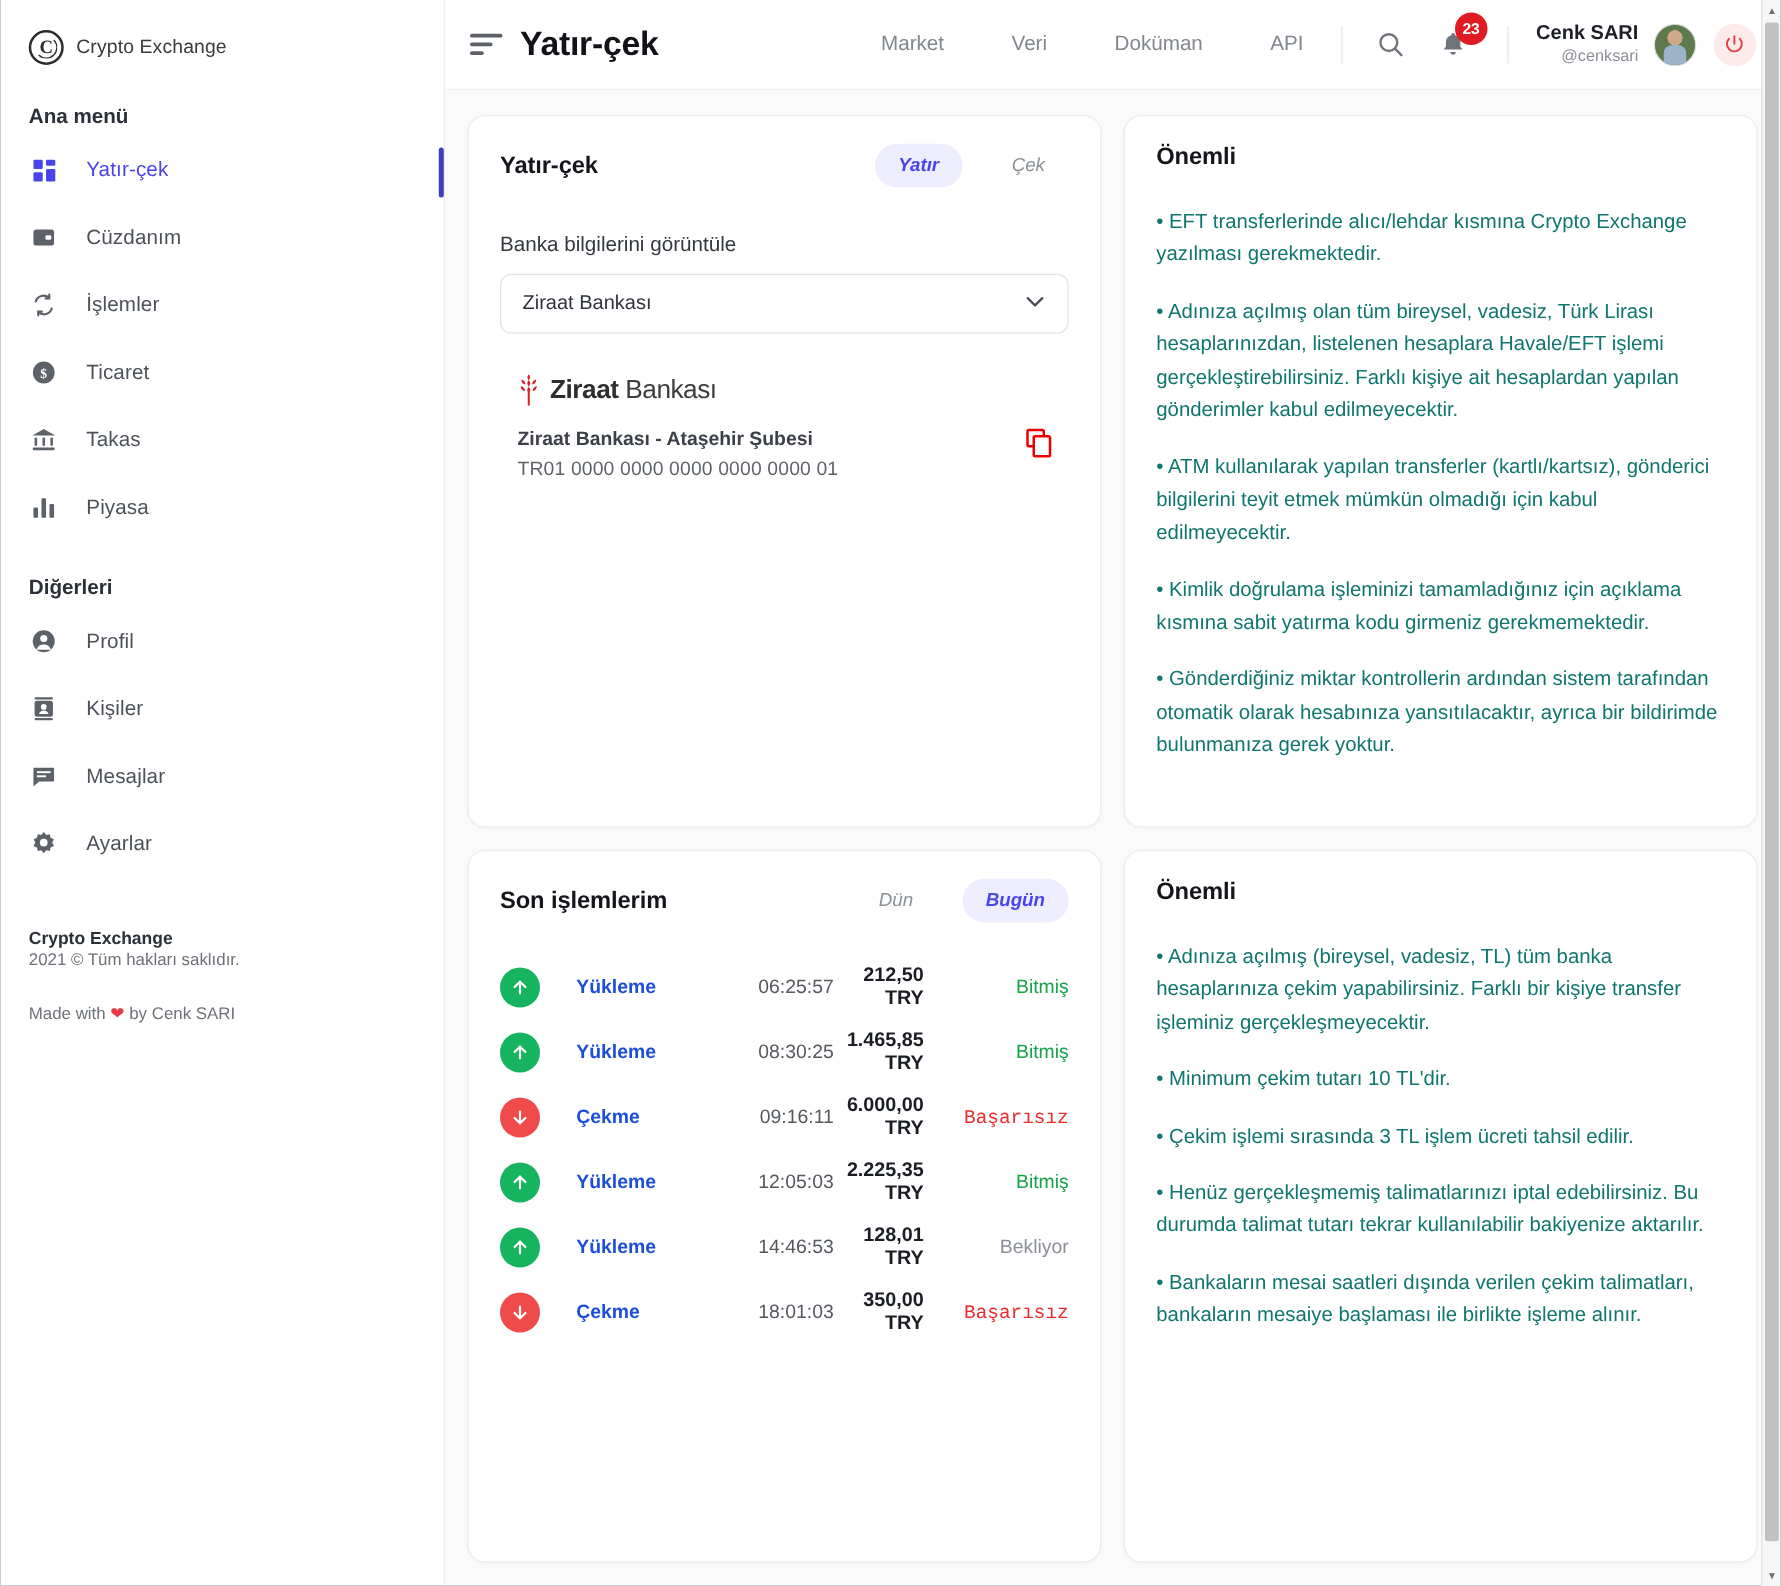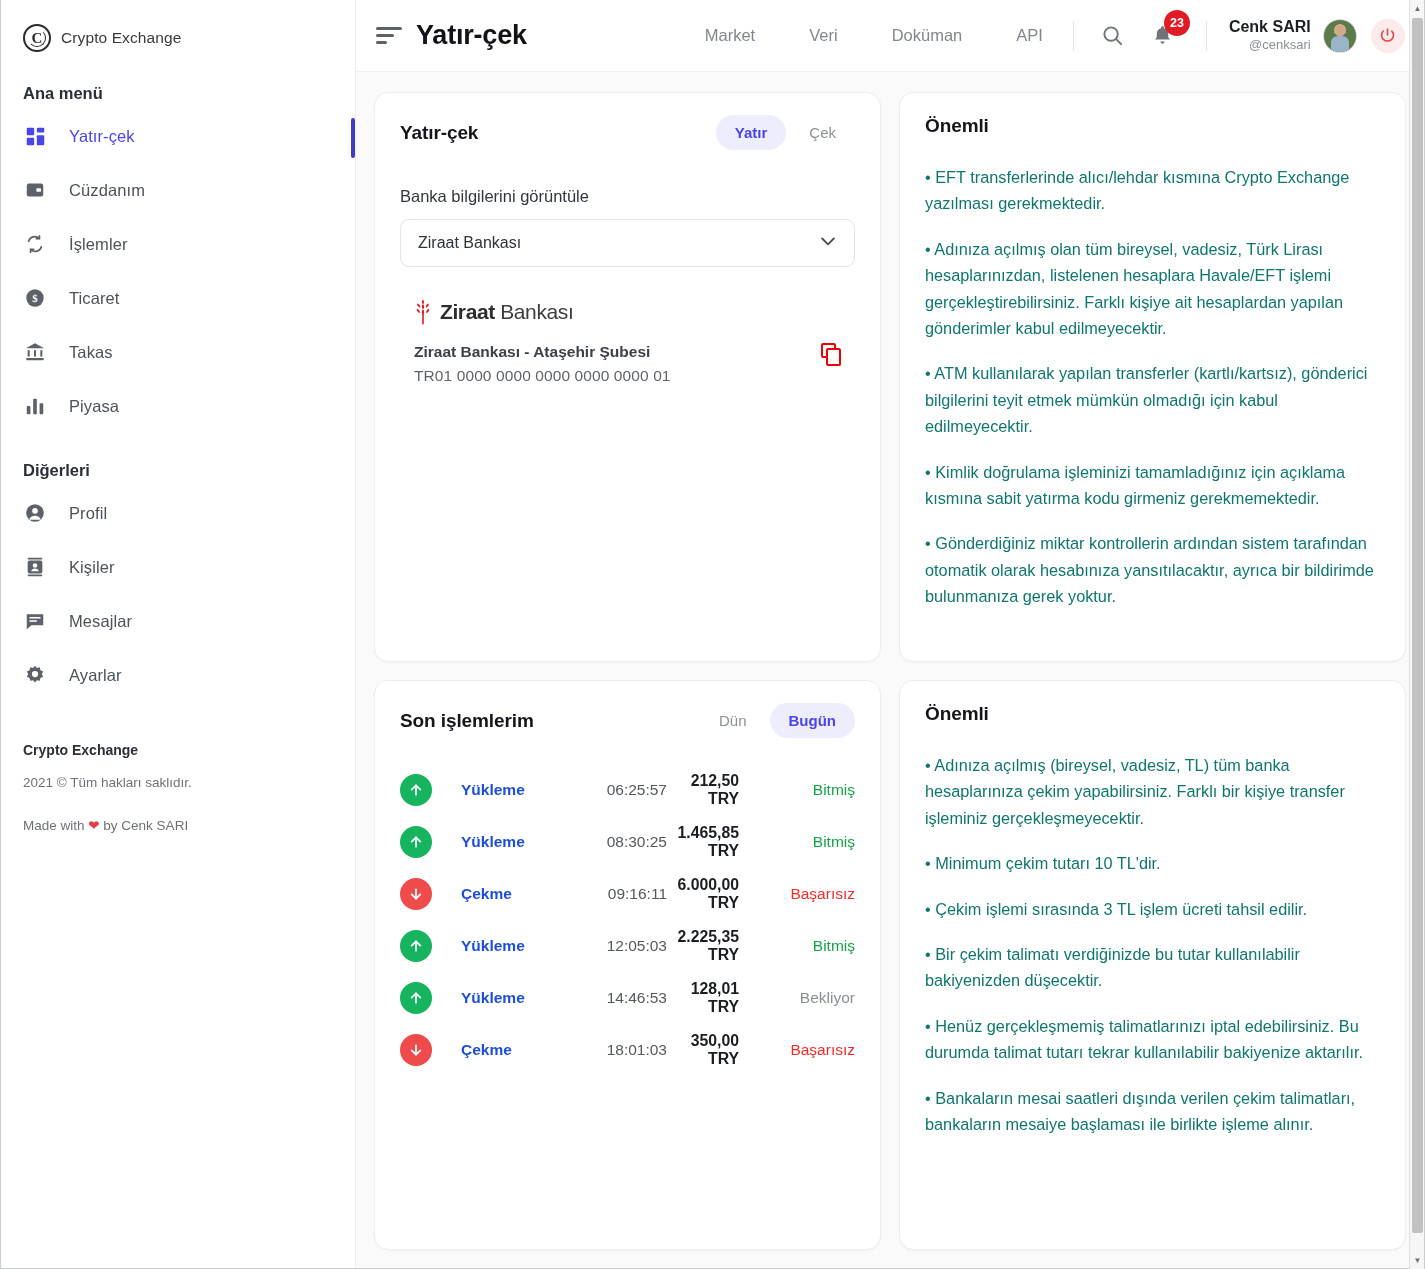--- a/index.html
+++ b/index.html
@@ -76,21 +76,21 @@
   .active-bar {
     position: absolute;
     left: 350px; top: 118px;
     width: 4px; height: 40px;
     background: #3f3dc4;
     border-radius: 2px;
   }
 
   .side-footer { padding: 40px 0 0 22px; }
   .sf-title { font-size: 14px; font-weight: bold; color: #2b2f38; }
-  .sf-copy { font-size: 13.5px; color: #6d7178; margin-top: 17px; }
+  .sf-copy { font-size: 13.5px; color: #6d7178; margin-top: 2px; }
   .sf-made { font-size: 13.5px; color: #6d7178; margin-top: 27px; }
   .sf-heart { color: #e63946; }
 
   
   .main {
     flex: 1;
     height: 100%;
     background: #fafafb;
     display: flex; flex-direction: column;
     position: relative;
@@ -168,21 +168,21 @@
   .card-left-1 { grid-column: 1; padding: 22px 25px 24px 25px; height: 570px; }
   .card-right-1 { grid-column: 2; padding: 22px 25px 24px 25px; height: 570px; }
   .card-left-2 { grid-column: 1; padding: 22px 25px 24px 25px; height: 570px; }
   .card-right-2 { grid-column: 2; padding: 22px 25px 24px 25px; height: 570px; }
 
   .card-head {
     display: flex; align-items: center; justify-content: space-between;
     margin-bottom: 6px;
   }
   .card-title { font-size: 19px; font-weight: bold; color: #14161c; letter-spacing: -.1px; }
-  .pill-group { display: flex; align-items: center; gap: 4px; }
+  .pill-group { display: flex; align-items: center; gap: 20px; font-style: italic; }
   .pill {
     font-size: 15px; padding: 9px 19px; border-radius: 20px;
     color: #8b8f97; cursor: pointer; white-space: nowrap;
   }
   .pill.active { background: #eeedfd; color: #4a45e8; font-weight: bold; }
 
   .field-label {
     font-size: 16.5px; color: #33373f; margin-top: 37px; margin-bottom: 13px;
   }
   .select-box {
@@ -218,21 +218,21 @@
     display: flex; align-items: center; justify-content: center;
     flex: none; color: #fff;
   }
   .tx-badge.up { background: #16b45e; }
   .tx-badge.down { background: #f04b4b; }
   .tx-type { width: 110px; margin-left: 29px; font-size: 15.5px; font-weight: bold; color: #1d4ed8; }
   .tx-time { width: 96px; font-size: 15.5px; color: #54585f; text-align: right; }
   .tx-amount { flex: 1; font-size: 15.8px; font-weight: bold; color: #1a1d23; text-align: right; padding-right: 8px; }
   .tx-status { width: 108px; font-size: 15.5px; text-align: right; }
   .st-done { color: #16a34a; }
-  .st-fail { color: #ef2b2b; }
+  .st-fail { color: #ef2b2b; font-family: Liberation Mono, monospace; }
   .st-wait { color: #8a8e96; }
 
   
   .scrollbar {
     position: absolute; right: 0; top: 0;
     width: 15px; height: 1269px;
     background: #f6f6f6;
     border-left: 1px solid #e0e0e0;
     z-index: 20;
   }
@@ -580,21 +580,20 @@
 
         </div>
       </div>
 
       <div class="card card-right-2">
         <div class="card-title">Önemli</div>
         <div class="notice-list">
           <p class="notice-item">• Adınıza açılmış (bireysel, vadesiz, TL) tüm banka hesaplarınıza çekim yapabilirsiniz. Farklı bir kişiye transfer işleminiz gerçekleşmeyecektir.</p>
           <p class="notice-item">• Minimum çekim tutarı 10 TL'dir.</p>
           <p class="notice-item">• Çekim işlemi sırasında 3 TL işlem ücreti tahsil edilir.</p>
-          <p class="notice-item">• Bir çekim talimatı verdiğinizde bu tutar kullanılabilir bakiyenizden düşecektir.</p>
           <p class="notice-item">• Henüz gerçekleşmemiş talimatlarınızı iptal edebilirsiniz. Bu durumda talimat tutarı tekrar kullanılabilir bakiyenize aktarılır.</p>
           <p class="notice-item">• Bankaların mesai saatleri dışında verilen çekim talimatları, bankaların mesaiye başlaması ile birlikte işleme alınır.</p>
         </div>
       </div>
 
     </div>
   </section>
 
   <div class="scrollbar">
     <div class="sb-arrow">▲</div>

